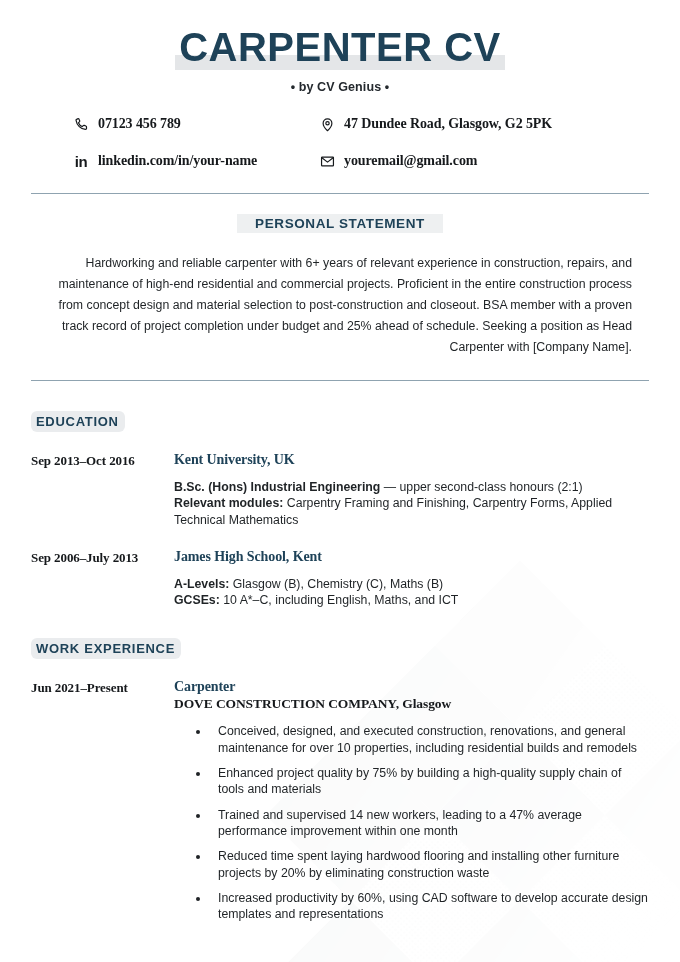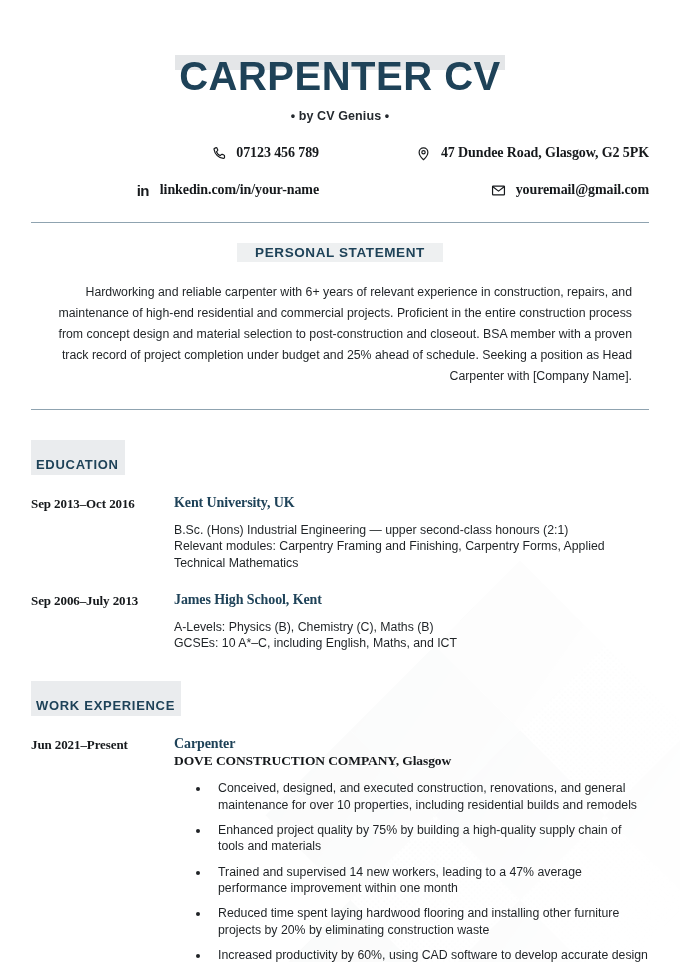--- a/index.html
+++ b/index.html
@@ -30,21 +30,21 @@
     width: 680px;
     height: 962px;
     box-sizing: border-box;
     padding: 0 31px;
   }
 
   
   .cv-title-wrap {
     position: relative;
     text-align: center;
-    padding-top: 54px;
+    padding-top: 25px;
   }
   .cv-title-band {
     position: absolute;
     left: 50%;
     transform: translateX(-50%);
     top: 55px;
     width: 330px;
     height: 15px;
     background: #e4e6e8;
     z-index: 0;
@@ -79,21 +79,20 @@
   }
   .contact-item {
     display: flex;
     align-items: center;
     gap: 9px;
     font-family: "Liberation Serif", serif;
     font-size: 14px;
     font-weight: bold;
     color: #16191c;
     letter-spacing: -0.1px;
-    justify-content: flex-end;
   }
   .contact-icon {
     width: 16px;
     height: 16px;
     flex: 0 0 16px;
     display: flex;
     align-items: center;
     justify-content: center;
     color: #16191c;
   }
@@ -140,21 +139,22 @@
 
   
   .section { margin-top: 30px; }
   .section-heading {
     display: inline-block;
     font-size: 13px;
     font-weight: bold;
     color: #1e4258;
     letter-spacing: 0.7px;
     background: #eaecee;
-    padding: 17px 6px 3px 5px;
+    padding: 3px 6px 3px 5px;
+    border-radius: 6px;
   }
 
   .entry {
     display: grid;
     grid-template-columns: 143px 1fr;
     margin-top: 20px;
   }
   .entry + .entry { margin-top: 21px; }
 
   .entry-date {
@@ -186,21 +186,21 @@
     color: #16191c;
     letter-spacing: -0.1px;
     margin-top: 1px;
   }
   .entry-detail {
     font-size: 12.3px;
     line-height: 16.3px;
     color: #1f2326;
     margin-top: 11px;
   }
-  .entry-detail .lbl { font-weight: normal; }
+  .entry-detail .lbl { font-weight: bold; }
   .detail-line + .detail-line { margin-top: 0; }
 
   ul.bullets {
     margin: 11px 0 0 0;
     padding-left: 36px;
     list-style: disc;
   }
   ul.bullets li {
     font-size: 12.3px;
     line-height: 16.3px;
@@ -323,21 +323,21 @@
         </div>
       </div>
     </div>
 
     <div class="entry">
       <div class="entry-date">Sep 2006–July 2013</div>
       <div>
         <div class="entry-org">James High School, Kent</div>
         <div class="entry-detail">
           <div class="detail-line">
-            <span class="lbl">A-Levels:</span><span> Physics (B), Chemistry (C), Maths (B)</span>
+            <span class="lbl">A-Levels:</span><span> Glasgow (B), Chemistry (C), Maths (B)</span>
           </div>
           <div class="detail-line">
             <span class="lbl">GCSEs:</span><span> 10 A*–C, including English, Maths, and ICT</span>
           </div>
         </div>
       </div>
     </div>
   </div>
 
   <div class="section">

